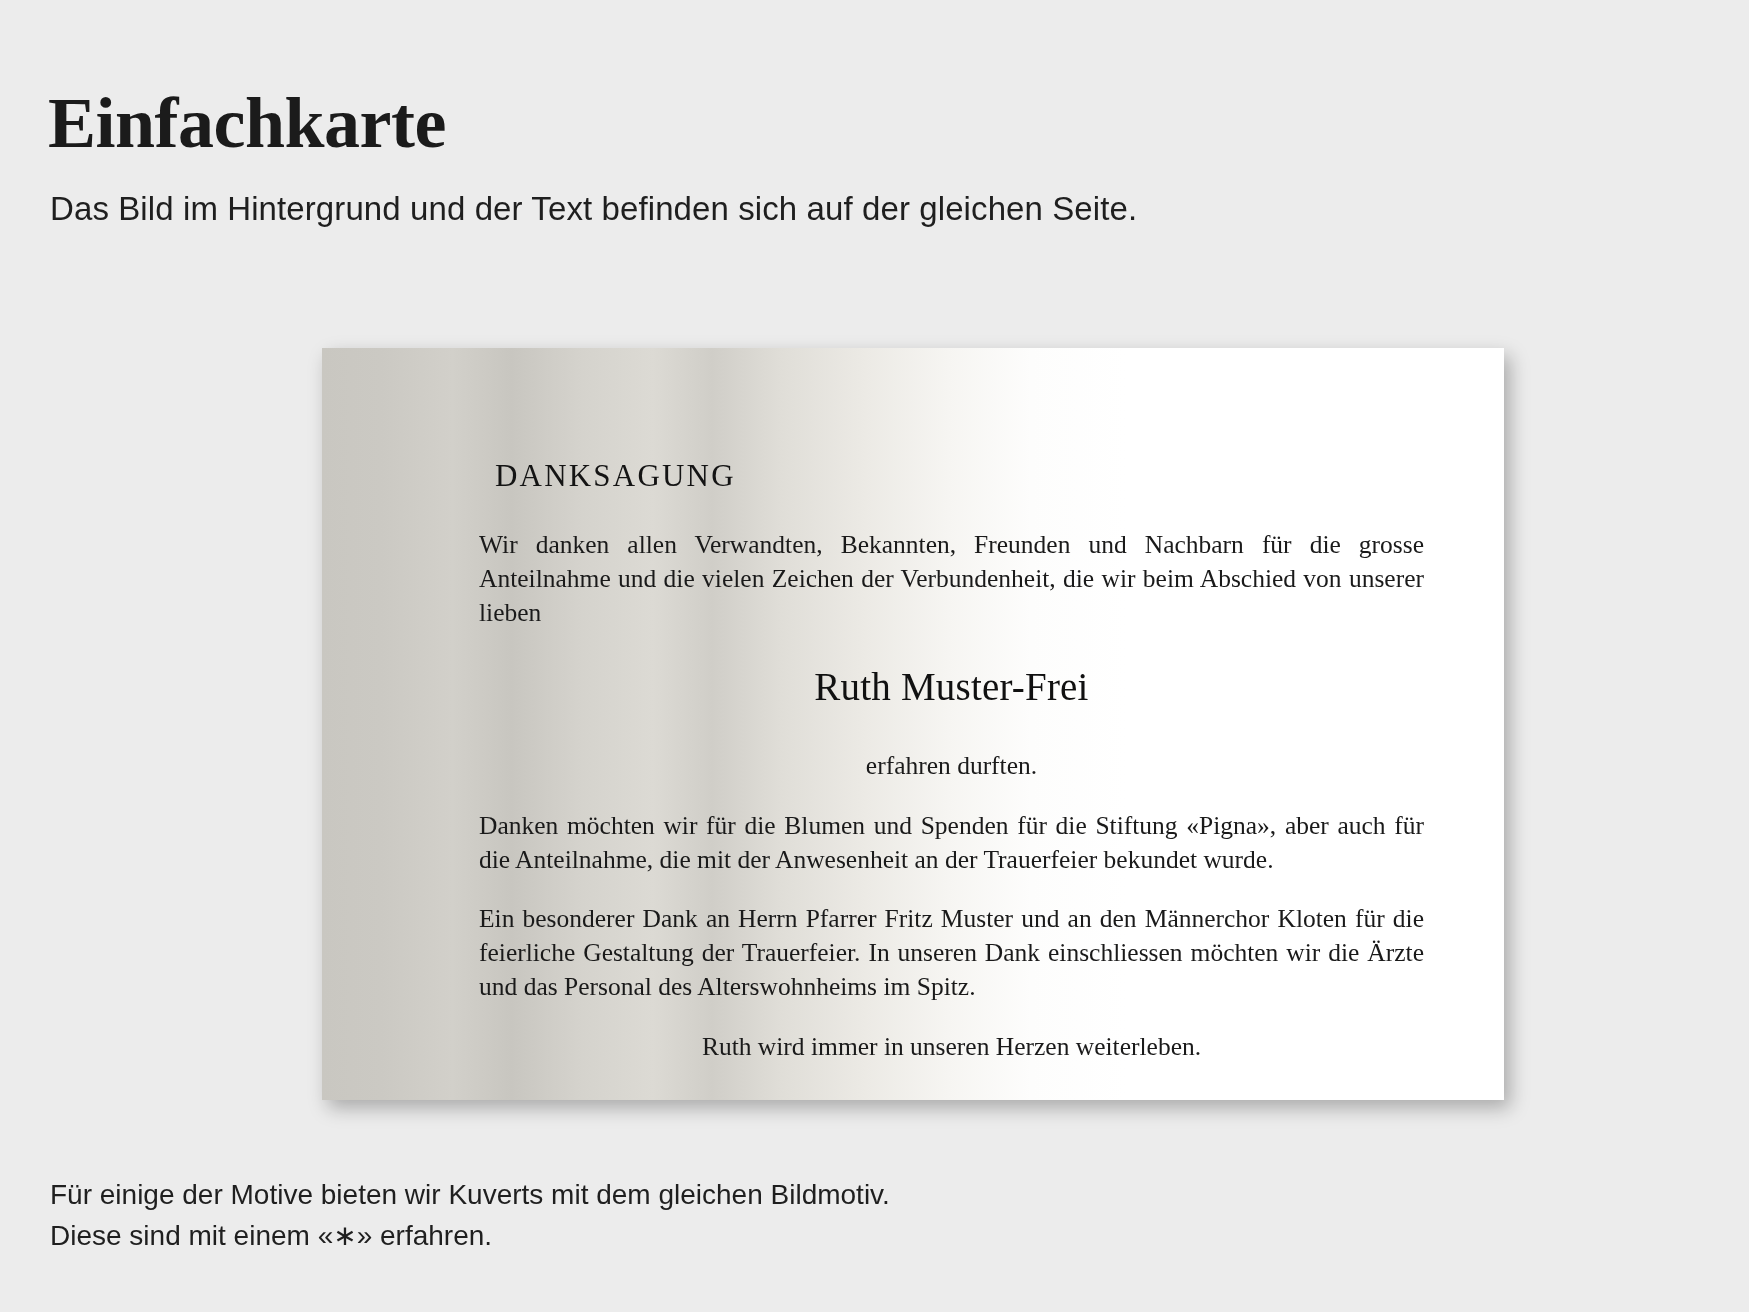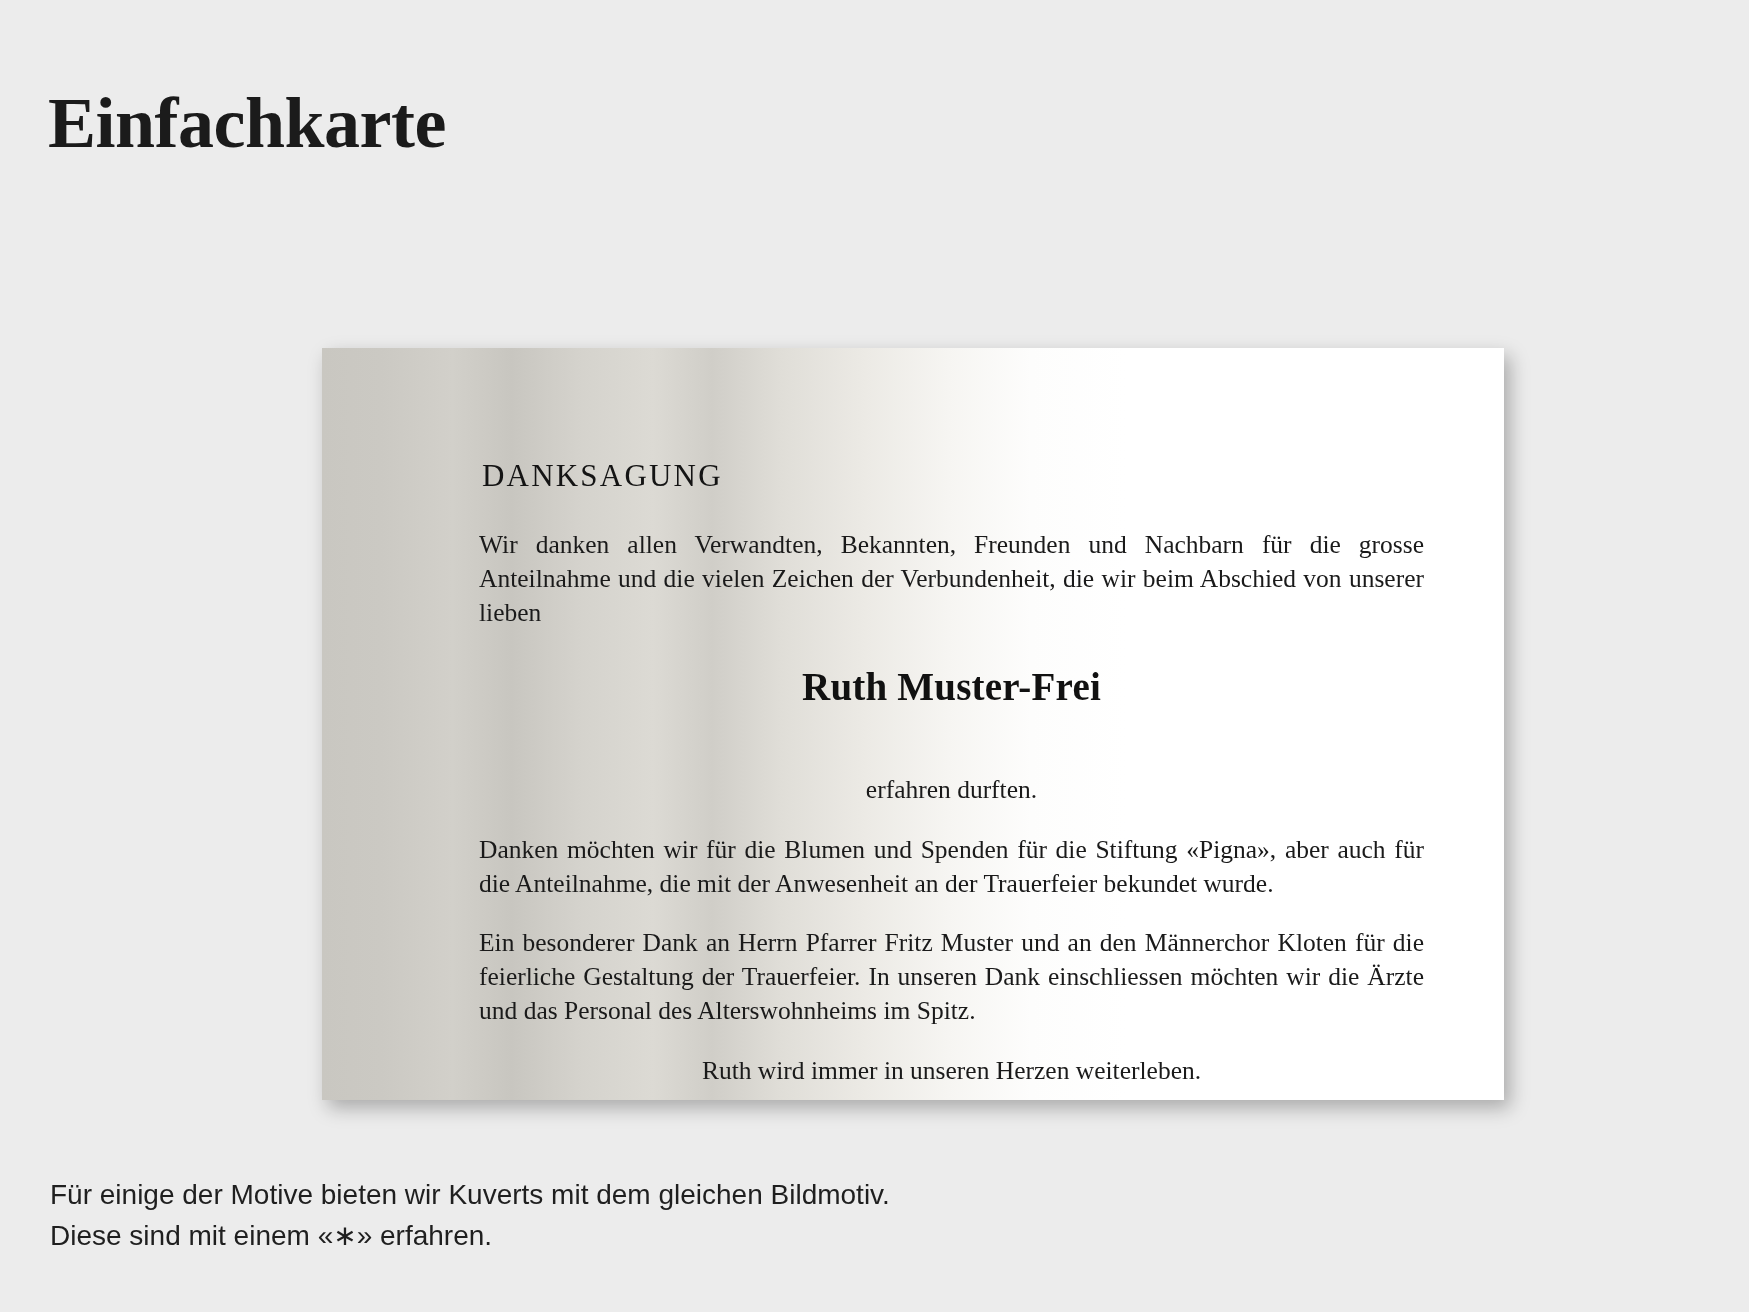--- a/index.html
+++ b/index.html
@@ -99,42 +99,42 @@
   .card-text {
     position: absolute;
     left: 157px;
     top: 110px;
     width: 945px;
   }
 
   .danksagung {
     font-size: 31px;
     letter-spacing: 2.2px;
-    margin: 0 0 34px 3px;
+    margin: 0 0 34px 16px;
     font-weight: 400;
     color: #141414;
   }
 
   .para {
     font-size: 25.5px;
     line-height: 1.33;
     margin: 0 0 26px 0;
     text-align: justify;
     color: #1a1a1a;
   }
 
   .para.no-justify {
     text-align: center;
   }
 
   .deceased-name {
     text-align: center;
     font-size: 39px;
-    font-weight: 700;
-    margin: 34px 0 64px 0;
+    font-weight: 400;
+    margin: 34px 0 40px 0;
     letter-spacing: 0.2px;
     color: #111;
   }
 
   .closing-row {
     position: absolute;
     left: 157px;
     top: 655px;
     width: 945px;
     display: flex;
@@ -143,20 +143,21 @@
     color: #1a1a1a;
   }
 </style>
 </head>
 <body>
 
 <div class="page">
 
   <h1 class="page-title">Einfachkarte</h1>
 
+  <div class="page-subtitle">Das Bild im Hintergrund und der Text befinden sich auf der gleichen Seite.</div>
 
   <div class="card-shadow-wrap">
     <div class="card">
       <div class="card-inner">
 
         <div class="card-text">
           <div class="danksagung">DANKSAGUNG</div>
 
           <p class="para">Wir danken allen Verwandten, Bekannten, Freunden und Nachbarn für die grosse Anteilnahme und die vielen Zeichen der Verbundenheit, die wir beim Abschied von unserer lieben</p>
 

